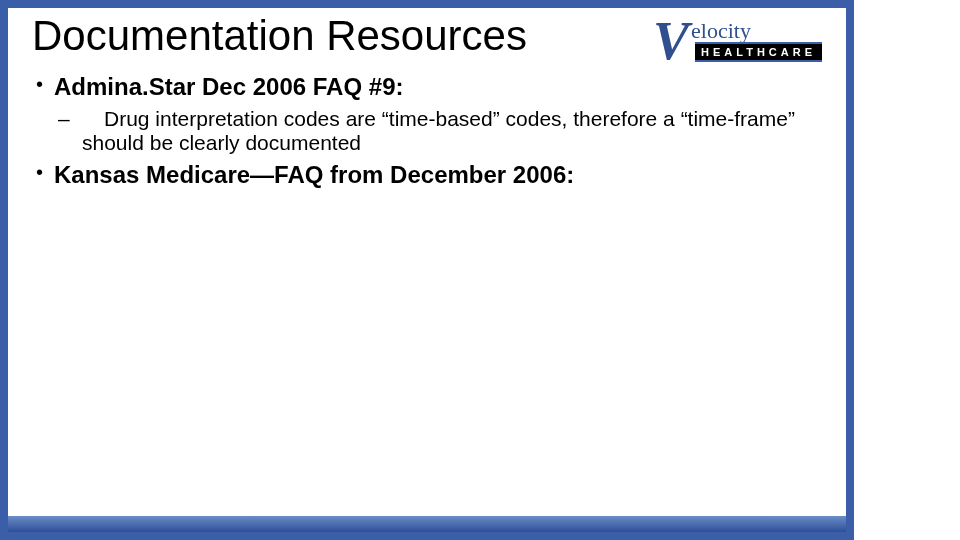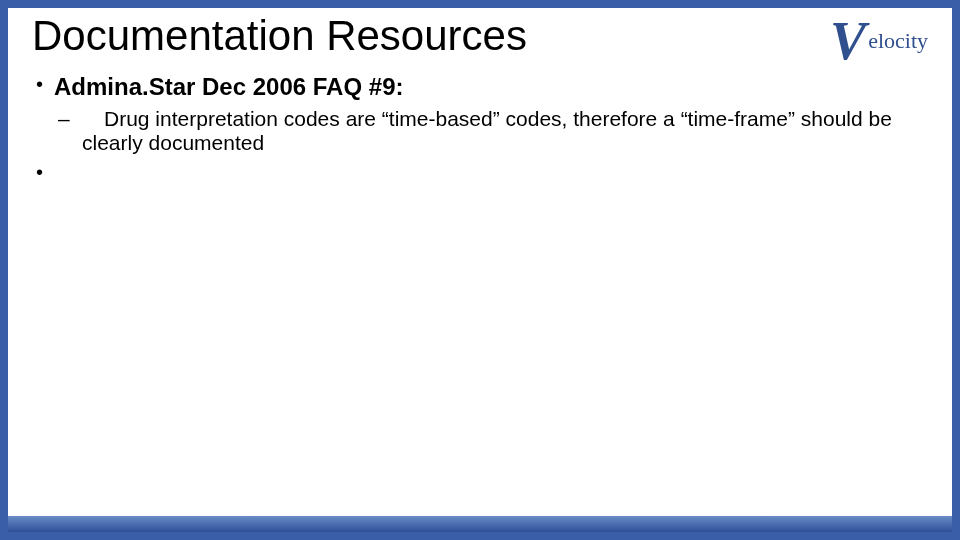--- a/index.html
+++ b/index.html
@@ -1,16 +1,16 @@
 <!DOCTYPE html>
 <html><head>
 <meta charset="utf-8">
 <style>
   html,body{margin:0;padding:0;width:960px;height:540px;font-family:"Segoe UI","Helvetica Neue",Arial,sans-serif;background:#fff;overflow:hidden}
-  .slide{box-sizing:border-box;width:960px;height:540px;border:8px solid #3a5ea8;background:#fff;position:relative;padding:4px 24px 10px 24px}
+  .slide{box-sizing:border-box;width:854px;height:540px;border:8px solid #3a5ea8;background:#fff;position:relative;padding:4px 24px 10px 24px}
   .slide::after{content:"";position:absolute;left:0;right:0;bottom:0;height:16px;background:linear-gradient(to bottom,#6a8cc7 0%,#2e4f97 100%)}
   .head{display:flex;align-items:flex-start;justify-content:space-between}
   .title{font-size:42px;font-weight:400;color:#000;letter-spacing:0;line-height:1.05;margin:0;padding-top:2px}
   .logo{display:flex;align-items:center;gap:6px;padding-top:2px}
   .logo-mark{display:flex;align-items:center}
   .v{font-family:Georgia,"Times New Roman",serif;font-style:italic;font-size:54px;font-weight:700;color:#2f4f8f;line-height:1;margin-right:2px}
   .elocity{font-family:Georgia,"Times New Roman",serif;font-size:22px;color:#2f4f8f;line-height:1}
   .hc-block{display:inline-flex;flex-direction:column;align-items:flex-end;margin-left:4px}
   .hc{background:#000;color:#fff;font-size:11px;letter-spacing:4px;padding:2px 6px;border-top:2px solid #3a5ea8;border-bottom:2px solid #3a5ea8;font-weight:700}
   .collab{font-family:cursive;font-size:10px;color:#333;margin-top:-20px;margin-right:-220px;}
@@ -29,32 +29,36 @@
 
 <div class="slide">
 
   <div class="head">
     <h1 class="title">Documentation Resources</h1>
     <div class="logo">
       <div class="logo-mark">
         <span class="v">V</span>
         <span>
           <span class="elocity">elocity</span><br>
+          <span class="hc-block">
+            <span class="hc">HEALTHCARE</span>
+          </span>
         </span>
       </div>
     </div>
   </div>
   <div class="collab" style="text-align:right">Collaborative</div>
 
   <ul class="body">
     <li>
       <span class="lead">Admina.Star Dec 2006 FAQ #9:</span>
       <ul class="sub">
         <li>
           <span class="subwrap">Drug interpretation codes are “time-based” codes, therefore a “time-frame” should be clearly documented</span>
         </li>
       </ul>
     </li>
     <li>
+      <span class="lead">Kansas Medicare—FAQ from December 2006:</span>
     </li>
   </ul>
 
 </div>
 
 </body></html>

